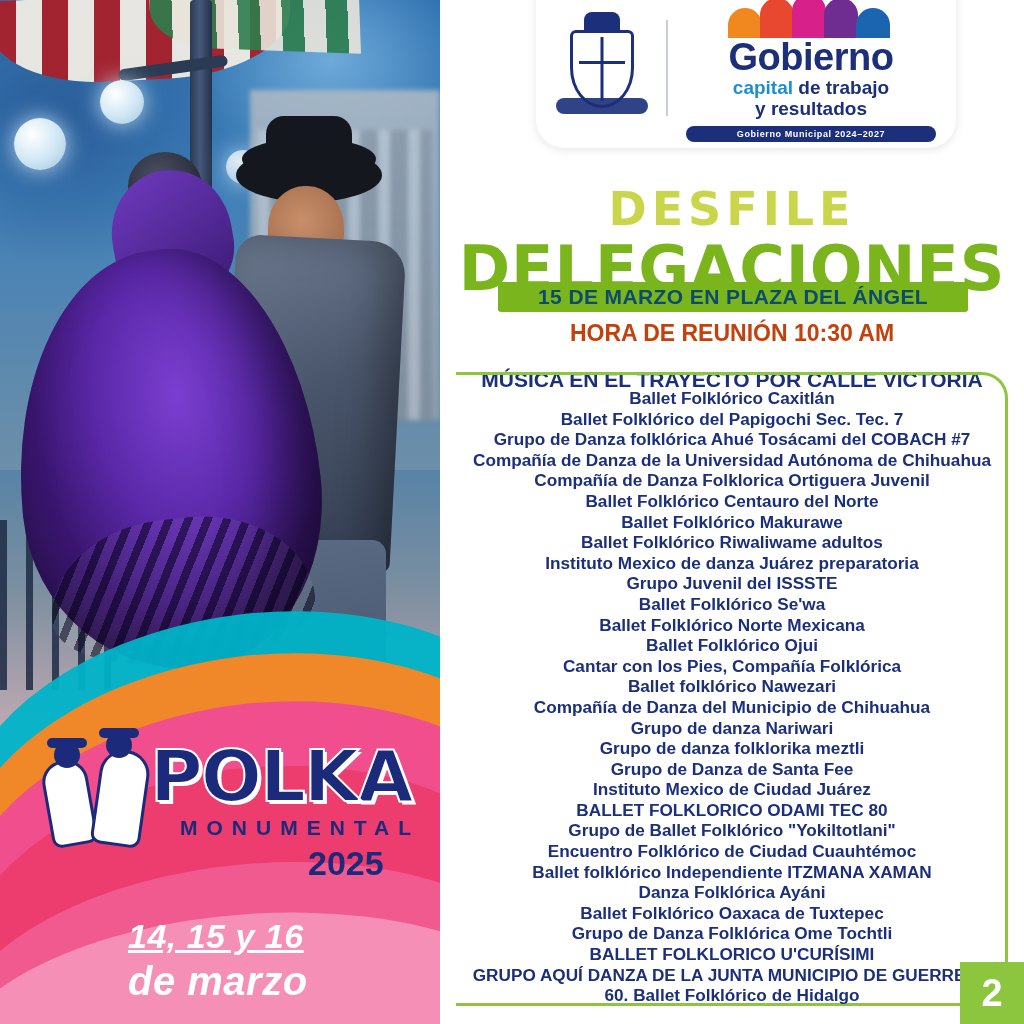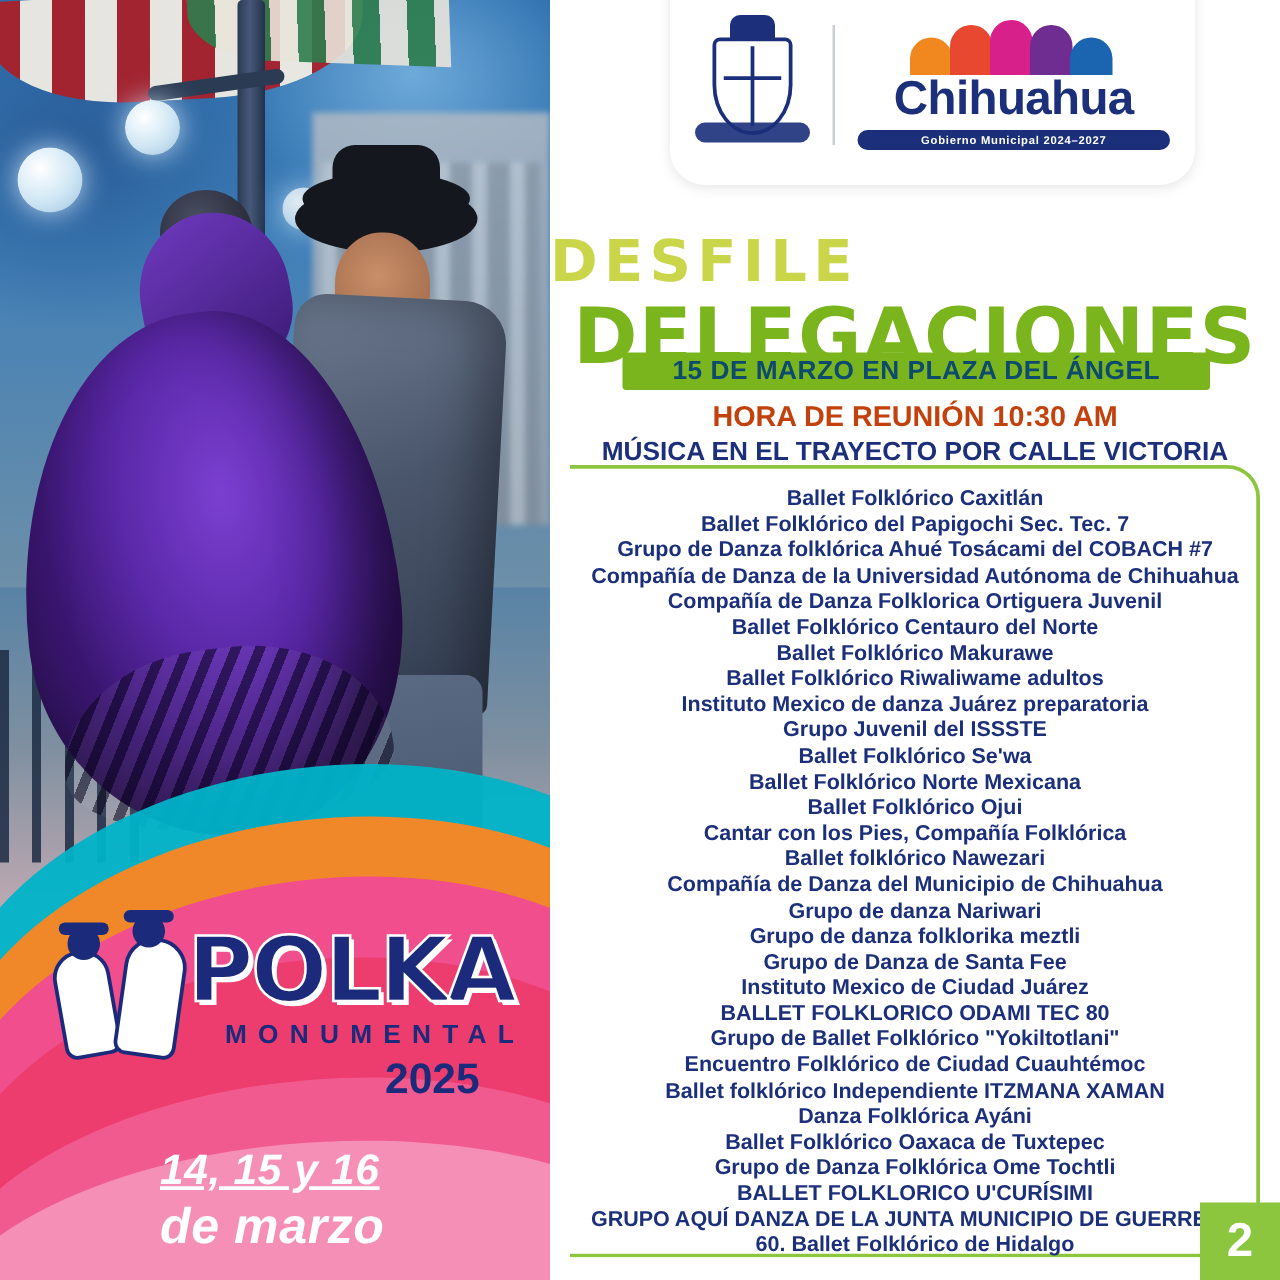--- a/index.html
+++ b/index.html
@@ -273,21 +273,21 @@
   .chi-sub .dk { color: #1b2f7a; font-weight: 700; }
   .chi-gob {
     margin-top: 6px; text-align: center;
     font-size: 9px; font-weight: 700; color: #ffffff;
     background: #1b2f7a; border-radius: 10px; padding: 3px 12px;
     letter-spacing: .6px;
   }
 
   
   .h-desfile {
-    position: absolute; top: 182px; left: 0; width: 584px; text-align: left;
+    position: absolute; top: 182px; left: 0; width: 584px; text-align: center;
     font-size: 46px; font-weight: 800; letter-spacing: 5px;
     color: #c9d64a;
     font-family: "DejaVu Sans", sans-serif;
   }
   .h-deleg {
     position: absolute; top: 232px; left: 0; width: 584px; text-align: center;
     font-size: 62px; font-weight: 800; letter-spacing: 1px;
     color: #7ab51d;
     font-family: "DejaVu Sans", sans-serif;
   }
@@ -295,21 +295,21 @@
     position: absolute; top: 282px; left: 58px; width: 470px; height: 30px;
     background: #7ab51d; border-radius: 3px;
     display: flex; align-items: center; justify-content: center;
     color: #0c4a6e; font-size: 21px; font-weight: 800; letter-spacing: .4px;
   }
   .h-hora {
     position: absolute; top: 320px; left: 0; width: 584px; text-align: center;
     font-size: 23px; font-weight: 700; color: #c2410c;
   }
   .h-musica {
-    position: absolute; top: 350px; left: 0; width: 584px; text-align: center;
+    position: absolute; top: 368px; left: 0; width: 584px; text-align: center;
     font-size: 21px; font-weight: 600; color: #1b2f7a;
   }
 
   
   .list-frame {
     position: absolute; left: 16px; top: 372px;
     width: 552px; height: 634px;
     border: 3px solid #8cc63f;
     border-left: none;
     border-radius: 0 26px 26px 0;
@@ -400,21 +400,26 @@
       </div>
       <div class="divider-v"></div>
       <div class="chi-logo">
         <div class="chi-arcs">
           <div class="arc a1"></div>
           <div class="arc a2"></div>
           <div class="arc a3"></div>
           <div class="arc a4"></div>
           <div class="arc a5"></div>
         </div>
-        <div class="chi-name">Chihuahua</div>
+        <div class="chi-name">Gobierno</div>
+        <div class="chi-sub">
+          <span class="hi">capital</span>
+          <span class="dk">de trabajo</span><br>
+          <span class="dk">y resultados</span>
+        </div>
         <div class="chi-gob">Gobierno Municipal 2024–2027</div>
       </div>
     </div>
 
     <div class="h-desfile">DESFILE</div>
     <div class="h-deleg">DELEGACIONES</div>
     <div class="h-band">15 DE MARZO EN PLAZA DEL ÁNGEL</div>
     <div class="h-hora">HORA DE REUNIÓN 10:30 AM</div>
     <div class="h-musica">MÚSICA EN EL TRAYECTO POR CALLE VICTORIA</div>
 

